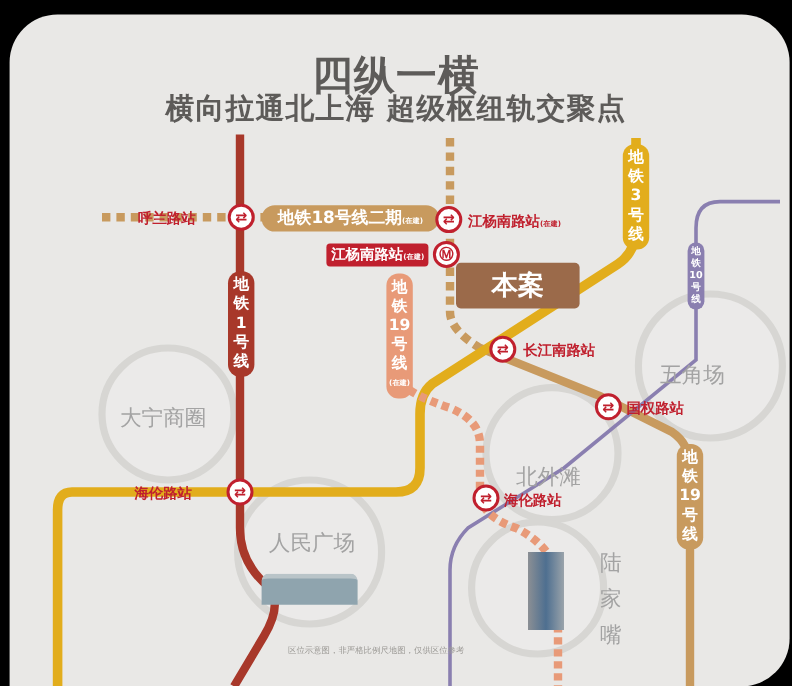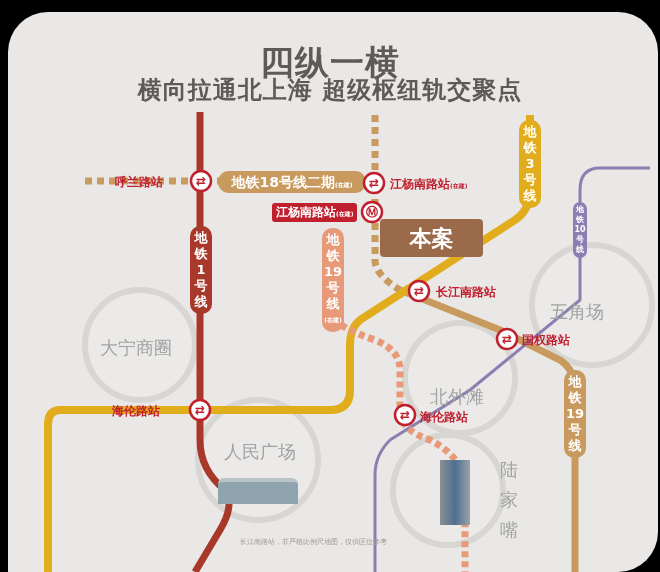--- a/index.html
+++ b/index.html
@@ -125,13 +125,13 @@
 
 <div class="zone" style="left:100px;top:336px">大宁商圈</div>
 <div class="zone" style="left:550px;top:300px">五角场</div>
 <div class="zone" style="left:430px;top:385px">北外滩</div>
 <div class="zone" style="left:224px;top:440px">人民广场</div>
 <div class="zone" style="left:500px;top:455px;width:20px;line-height:30px">陆家嘴</div>
 
 <div style="position:absolute;left:218px;top:478px;width:80px;height:22px;background:#8fa4ae;border-top:4px solid #b9c4c8;border-radius:6px 6px 0 0;"></div>
 <div style="position:absolute;left:440px;top:460px;width:30px;height:65px;background:linear-gradient(90deg,#8b8f94,#4e6f90,#9aa3aa);"></div>
 
-<div class="note">长江南路站，非严格比例尺地图，仅供区位参考</div>
+<div class="note">区位示意图，非严格比例尺地图，仅供区位参考</div>
 
 </body></html>

